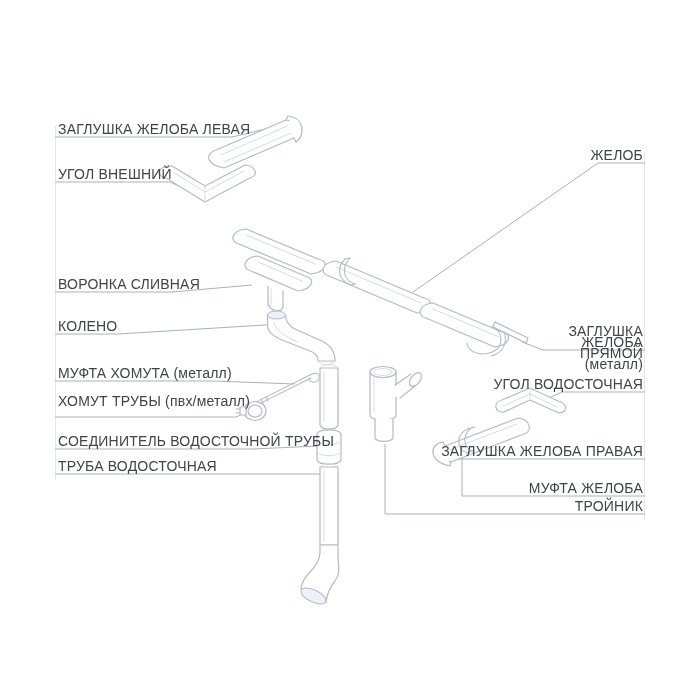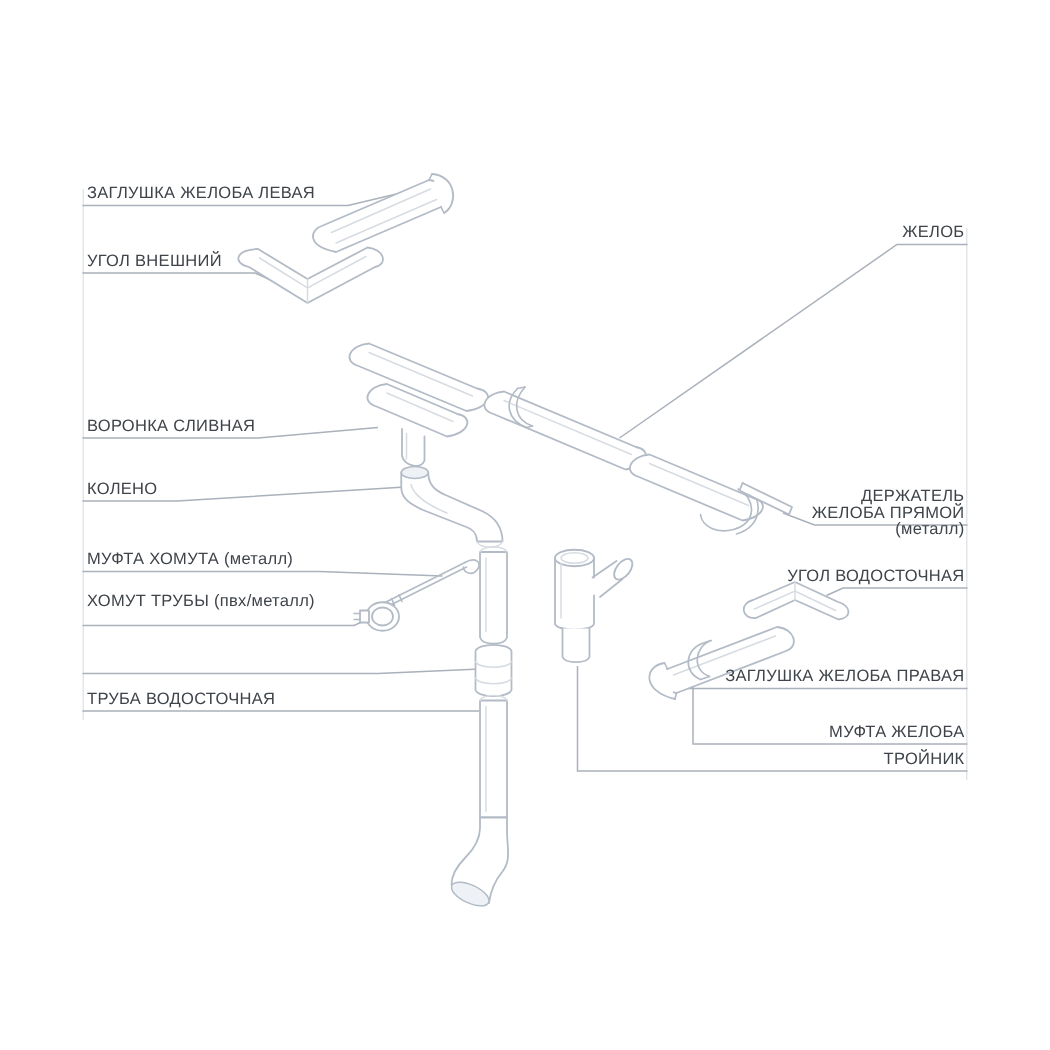--- a/index.html
+++ b/index.html
@@ -1,19 +1,19 @@
 <!DOCTYPE html>
 <html><head>
 <meta charset="utf-8">
 <style>
   html,body{margin:0;padding:0;background:#ffffff;}
   body{width:700px;height:700px;font-family:"Liberation Sans",sans-serif;}
   .stage{position:relative;width:700px;height:700px;background:#ffffff;overflow:hidden;}
   .stage svg{position:absolute;left:0;top:0;}
-  .lbl{position:absolute;font-size:11px;line-height:11px;color:#3f444a;letter-spacing:.2px;white-space:nowrap;}
+  .lbl{position:absolute;font-size:14px;line-height:11px;color:#3f444a;letter-spacing:.2px;white-space:nowrap;}
   .lbl.right{text-align:right;}
   .lbl.wrap{white-space:normal;max-width:120px;}
   
   .edge{stroke:#e2e6ea;stroke-width:1;}
   .leader{fill:none;stroke:#aab1ba;stroke-width:1;}
   .p{fill:#ffffff;stroke:#b3bbc6;stroke-width:1.2;stroke-linejoin:round;stroke-linecap:round;}
   .ln{fill:none;stroke:#b3bbc6;stroke-width:1.1;stroke-linecap:round;stroke-linejoin:round;}
   .i{fill:none;stroke:#d7dce2;stroke-width:1;stroke-linecap:round;}
   .s{fill:#eef1f5;stroke:#b3bbc6;stroke-width:1;}
 </style>
@@ -157,22 +157,23 @@
     </g>
 
   </svg>
 
   <div class="lbl" style="left:58px;top:124px">ЗАГЛУШКА ЖЕЛОБА ЛЕВАЯ</div>
   <div class="lbl" style="left:58px;top:169px">УГОЛ ВНЕШНИЙ</div>
   <div class="lbl" style="left:58px;top:279px">ВОРОНКА СЛИВНАЯ</div>
   <div class="lbl" style="left:58px;top:321px">КОЛЕНО</div>
   <div class="lbl" style="left:58px;top:368px">МУФТА ХОМУТА (металл)</div>
   <div class="lbl" style="left:58px;top:396px">ХОМУТ ТРУБЫ (пвх/металл)</div>
+  <div class="lbl" style="left:58px;top:436px">СОЕДИНИТЕЛЬ ВОДОСТОЧНОЙ ТРУБЫ</div>
   <div class="lbl" style="left:58px;top:461px">ТРУБА ВОДОСТОЧНАЯ</div>
 
   <div class="lbl right" style="right:57px;top:150px">ЖЕЛОБ</div>
-  <div class="lbl right wrap" style="right:57px;top:326px">ДЕРЖАТЕЛЬ ЖЕЛОБА ПРЯМОЙ (металл)</div>
+  <div class="lbl right wrap" style="right:57px;top:326px">ЗАГЛУШКА ЖЕЛОБА ПРЯМОЙ (металл)</div>
   <div class="lbl right" style="right:57px;top:379px">УГОЛ ВОДОСТОЧНАЯ</div>
   <div class="lbl right" style="right:57px;top:446px">ЗАГЛУШКА ЖЕЛОБА ПРАВАЯ</div>
   <div class="lbl right" style="right:57px;top:483px">МУФТА ЖЕЛОБА</div>
   <div class="lbl right" style="right:57px;top:501px">ТРОЙНИК</div>
 
 </div>
 
 </body></html>

